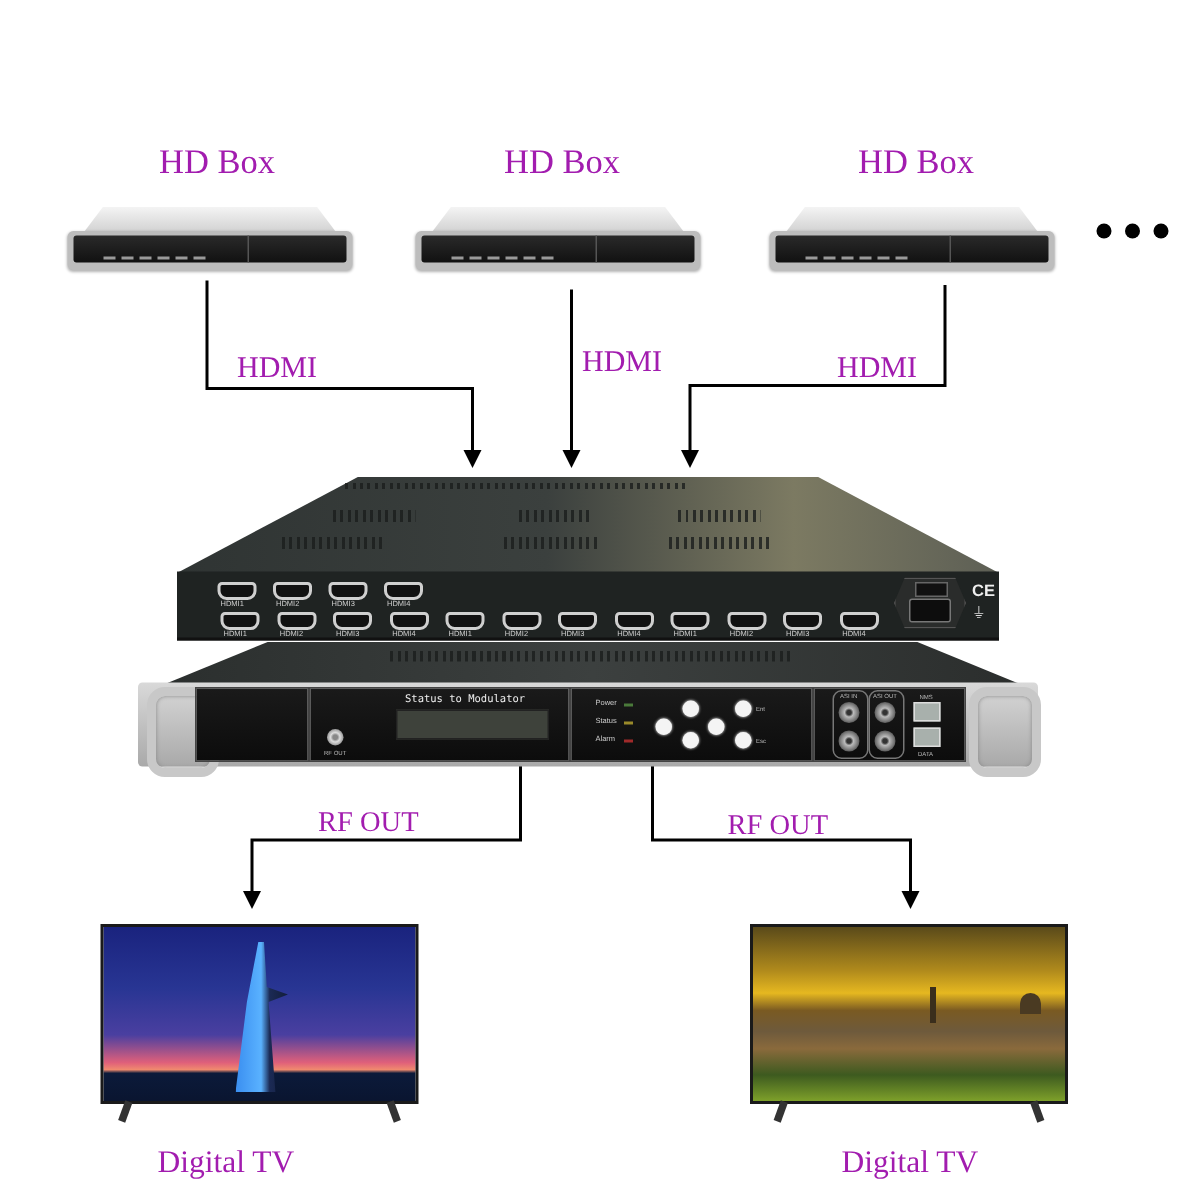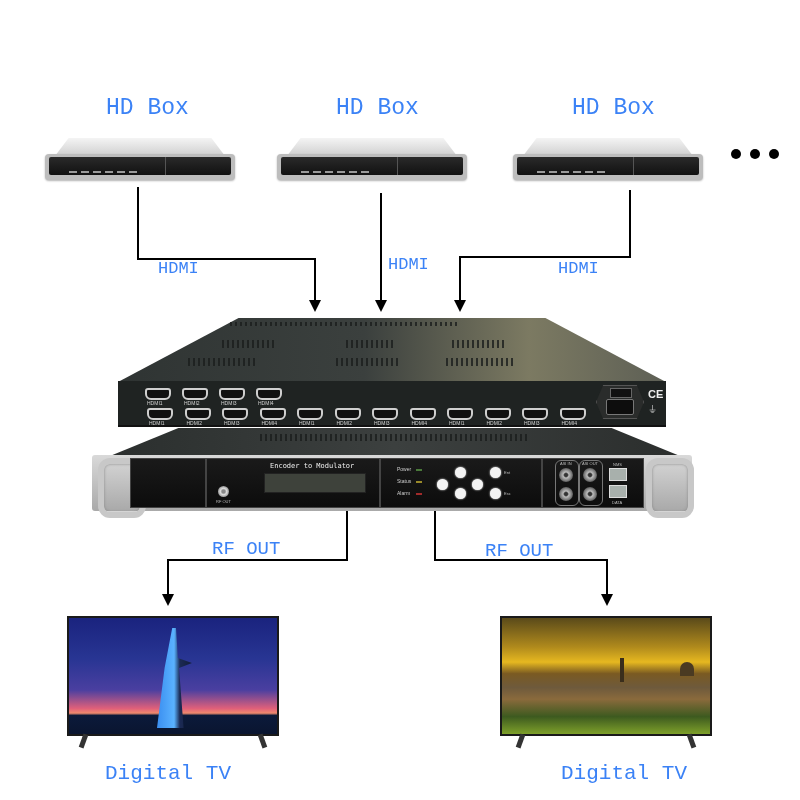--- a/index.html
+++ b/index.html
@@ -1,19 +1,19 @@
 <!DOCTYPE html>
 <html><head>
   <meta charset="utf-8">
   <style>
     html, body { margin: 0; padding: 0; background: #ffffff; }
     body { width: 800px; height: 800px; position: relative; overflow: hidden; font-family: "Liberation Sans", sans-serif; }
-    .label { position: absolute; color: #3b82f6; font-family: Liberation Mono, monospace; white-space: nowrap; }
+    .label { position: absolute; color: #a21caf; font-family: Liberation Serif, serif; white-space: nowrap; }
     .box-title { font-size: 23px; top: 95px; }
-    .hdmi-label { font-size: 17px; margin-top: 25px; }
+    .hdmi-label { font-size: 20px; }
     .rf-label { font-size: 19px; }
     .tv-label { font-size: 21px; }
     svg.lines { position: absolute; left: 0; top: 0; width: 800px; height: 800px; pointer-events: none; }
 
     
     .hdbox { position: absolute; width: 190px; height: 46px; top: 138px; }
     .hdbox .top { position:absolute; left:10px; right:10px; top:0; height:18px;
       background: linear-gradient(180deg,#f4f4f4,#cfcfcf); clip-path: polygon(8% 0,92% 0,100% 100%,0 100%); }
     .hdbox .front { position:absolute; left:0; right:0; top:16px; height:26px; background:#bdbdbd; border-radius:4px;
       box-shadow: 0 1px 2px rgba(0,0,0,.3); }
@@ -203,21 +203,21 @@
 <div class="ground-icon">⏚</div>
 
 <div class="front-top"></div>
 <div class="vent" style="left:260px; top:434px; width:270px; height:7px;"></div>
 <div class="front-body"></div>
 <div class="handle" style="left:98px;"></div>
 <div class="handle" style="left:646px;"></div>
 
 <div class="section" style="left:130px; width:74px;"></div>
 <div class="section" style="left:206px; width:172px;"></div>
-<div class="lcd-title">Encoder to Modulator</div>
+<div class="lcd-title">Status to Modulator</div>
 <div class="lcd"></div>
 <div class="rf-connector"></div>
 <div class="tiny" style="left:216px; top:499px;">RF OUT</div>
 
 <div class="section" style="left:380px; width:160px;"></div>
 <div class="led-row" style="left:397px; top:466px;">Power</div>
 <div class="led" style="left: 416px; top: 469px; background: rgb(74, 122, 58);" title="#4a7a3a"></div>
 <div class="led-row" style="left:397px; top:478px;">Status</div>
 <div class="led" style="left: 416px; top: 481px; background: rgb(154, 138, 42);"></div>
 <div class="led-row" style="left:397px; top:490px;">Alarm</div>

